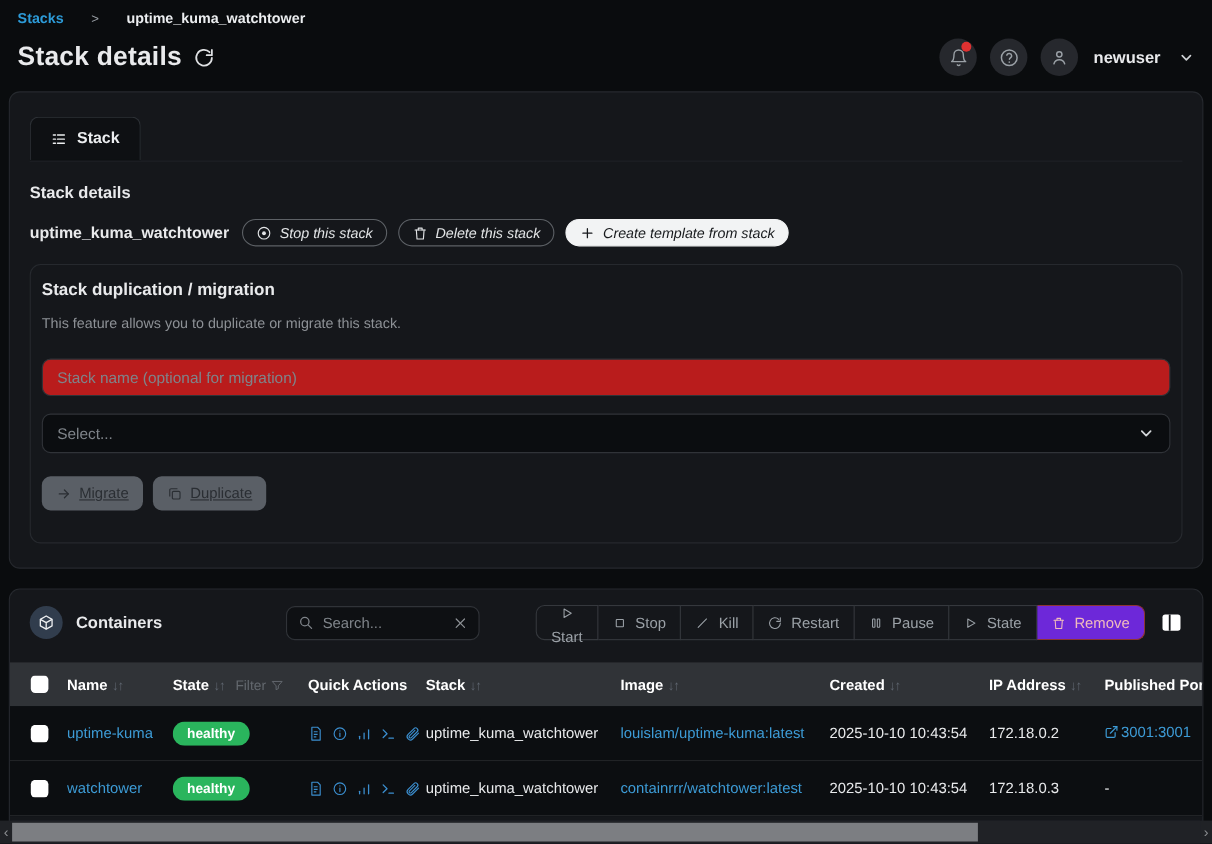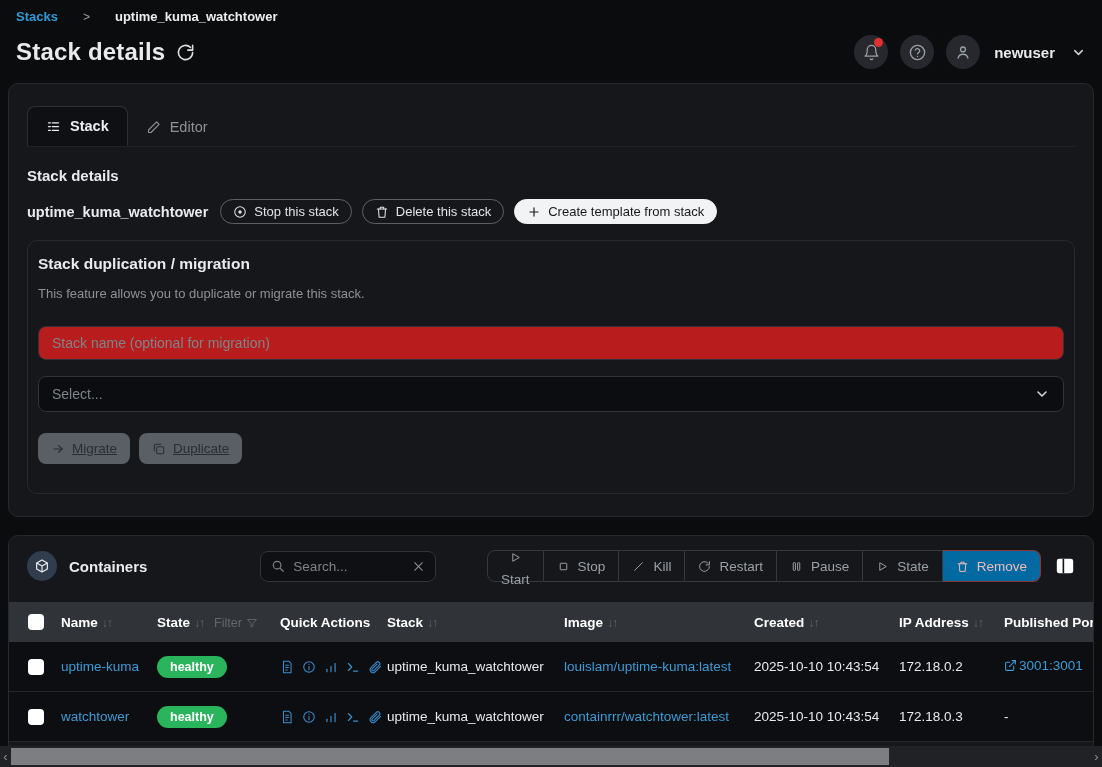--- a/index.html
+++ b/index.html
@@ -34,21 +34,21 @@
   .panel1 { padding:22px 18px 0; height:434px; overflow:hidden; }
 
   .tabs { display:flex; align-items:flex-end; border-bottom:1px solid #1f2226; }
   .tab { display:flex; align-items:center; gap:9px; padding:11px 18px; font-size:14.5px; color:#8d9196; cursor:pointer; }
   .tab.active { background:#0e1013; border:1px solid #2c3035; border-bottom-color:#0e1013; border-radius:8px 8px 0 0; color:#eceef0; font-weight:600; }
 
   .section-title { font-size:15px; font-weight:700; margin:20px 0 15px; }
 
   .name-row { display:flex; align-items:center; gap:10px; }
   .stack-name { font-size:14.5px; font-weight:600; margin-right:2px; }
-  .pill { display:inline-flex; align-items:center; gap:7px; border:1px solid #5d6166; border-radius:13px; padding:4px 12px; font-size:13px; color:#e2e4e6; background:transparent; cursor:pointer; white-space:nowrap; }
+  .pill { display:inline-flex; align-items:center; gap:7px; border:1px solid #5d6166; border-radius:13px; padding:4px 12px; font-size:13px; color:#e2e4e6; background:transparent; cursor:pointer; white-space:nowrap;font-style:italic; }
   .pill.light { background:#f2f3f4; border-color:#f2f3f4; color:#17191c; }
 
   .dupbox { border:1px solid #26292e; border-radius:10px; margin-top:16px; padding:14px 10px; height:254px; }
   .dupbox h3 { font-size:15.5px; font-weight:700; }
   .dupbox .desc { font-size:13px; color:#8d9196; margin-top:13px; }
   .textinput {
     margin-top:25px; width:100%; height:34px; background:#b91c1c; border:1px solid #303338;
     border-radius:8px; color:#b9bdc2; font-size:14px; padding:0 13px; outline:none;
   }
   .textinput::placeholder { color:#7f848a; opacity:1; }
@@ -67,21 +67,21 @@
   .cubecircle { width:30px; height:30px; border-radius:50%; background:#313d4d; display:flex; align-items:center; justify-content:center; color:#eceef0; }
   .p2title { font-size:15px; font-weight:700; margin-left:12px; }
   .searchwrap { margin-left:113px; width:176px; height:31px; background:#0e1013; border:1px solid #303338; border-radius:8px; display:flex; align-items:center; padding:0 10px; gap:8px; color:#7f848a; }
   .searchwrap input { flex:1; background:transparent; border:none; outline:none; color:#b9bdc2; font-size:13.5px; min-width:0; }
   .searchwrap input::placeholder { color:#7f848a; opacity:1; }
   .clear-x { color:#8d9196; cursor:pointer; }
 
   .btngroup { display:flex; margin-left:auto; }
   .gbtn { display:flex; align-items:center; gap:8px; height:32px; padding:0 13px; background:transparent; border:1px solid #35383d; border-left:none; color:#9ba1a7; font-size:13.5px; cursor:pointer; white-space:nowrap; }
   .gbtn:first-child { border-left:1px solid #35383d; border-radius:8px 0 0 8px;flex-direction:column; }
-  .gbtn.danger { background:#0369a1; border-color:#8f3434; color:#f0bcbc; border-radius:0 8px 8px 0; }
+  .gbtn.danger { background:#6d28d9; border-color:#8f3434; color:#f0bcbc; border-radius:0 8px 8px 0; }
   .colbtn { margin-left:14px; cursor:pointer; }
 
   
   .tablewrap { overflow:hidden; width:100%; margin-top:8px; }
   .grid { display:grid; grid-template-columns:52px 96px 123px 107px 177px 190px 145px 105px 150px; width:1145px; align-items:center; }
   .thead { background:#303337; height:40px; font-size:13.5px; font-weight:700; color:#fff; }
   .trow { height:50px; background:#0c0e11; border-bottom:1px solid #24262a; font-size:13.5px; }
   .cell { white-space:nowrap; overflow:hidden; }
   .cb { width:16px; height:16px; background:#fff; border-radius:4px; margin-left:19px; cursor:pointer; }
   .sort { color:#5f6670; font-size:12px; font-weight:400; margin-left:4px; letter-spacing:-1px; }
@@ -163,28 +163,20 @@
             <line x1="4" y1="6" x2="7" y2="6"></line>
             <line x1="10" y1="6" x2="20" y2="6"></line>
             <line x1="4" y1="12" x2="7" y2="12"></line>
             <line x1="10" y1="12" x2="20" y2="12"></line>
             <line x1="4" y1="18" x2="7" y2="18"></line>
             <line x1="10" y1="18" x2="20" y2="18"></line>
           </svg>
       </span>
       <span>Stack</span>
     </div>
-    <div class="tab">
-      <span>
-        <svg width="15" height="15" viewBox="0 0 24 24" fill="none" stroke="currentColor" stroke-width="1.8" stroke-linecap="round" stroke-linejoin="round">
-            <path d="M17 3l4 4L8 20H4v-4L17 3z"></path>
-          </svg>
-      </span>
-      <span>Editor</span>
-    </div>
   </div>
 
   <div class="section-title">Stack details</div>
 
   <div class="name-row">
     <span class="stack-name">uptime_kuma_watchtower</span>
     <button class="pill">
       <span>
         <svg width="14" height="14" viewBox="0 0 24 24" fill="none" stroke="currentColor" stroke-width="1.8">
             <circle cx="12" cy="12" r="9"></circle>

